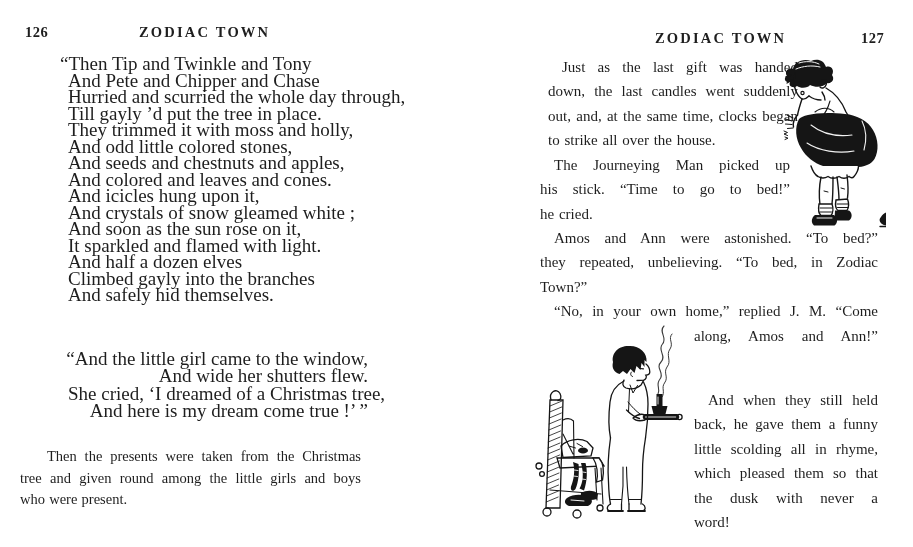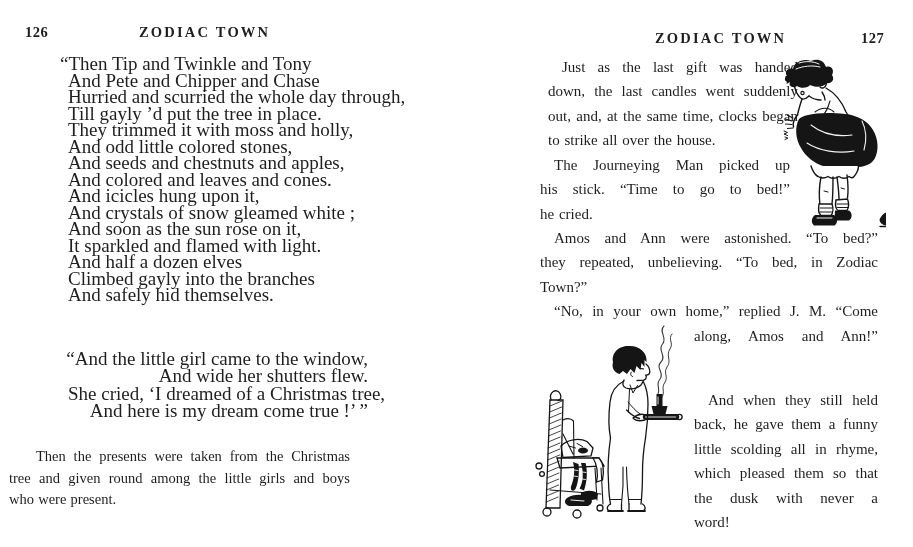--- a/index.html
+++ b/index.html
@@ -50,21 +50,21 @@
       <div class="line">And safely hid themselves.</div>
     </div>
 
   <div class="abs poem stanza2" style="left:68px;top:350px;width:300px;">
       <div class="line">“And the little girl came to the window,</div>
       <div class="line">And wide her shutters flew.</div>
       <div class="line">She cried, ‘I dreamed of a Christmas tree,</div>
       <div class="line">And here is my dream come true !’ ”</div>
     </div>
 
-  <div class="abs lp-para" style="left:9px;top:446px;width:341px;font-family:Liberation Serif, serif;">
+  <div class="abs lp-para" style="left:20px;top:446px;width:341px;font-family:Liberation Serif, serif;">
       <div class="line j ind">Then the presents were taken from the Christmas</div>
       <div class="line j">tree and given round among the little girls and boys</div>
       <div class="line">who were present.</div>
     </div>
 
   <div class="abs running-head" style="left:655px;top:30px;">ZODIAC TOWN</div>
   <div class="abs pagenum" style="left:861px;top:30px;">127</div>
 
   <div class="abs rp" style="left:548px;top:55px;width:250px;">
       <div class="line j ind">Just as the last gift was handed</div>

